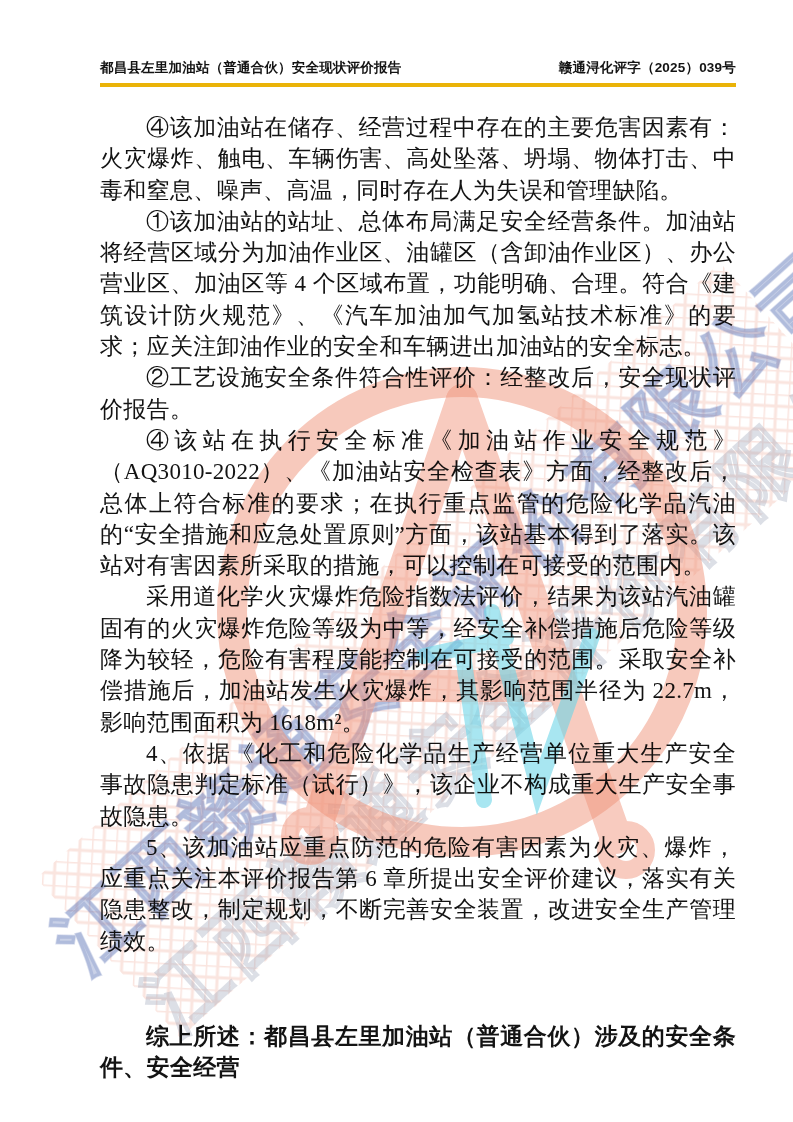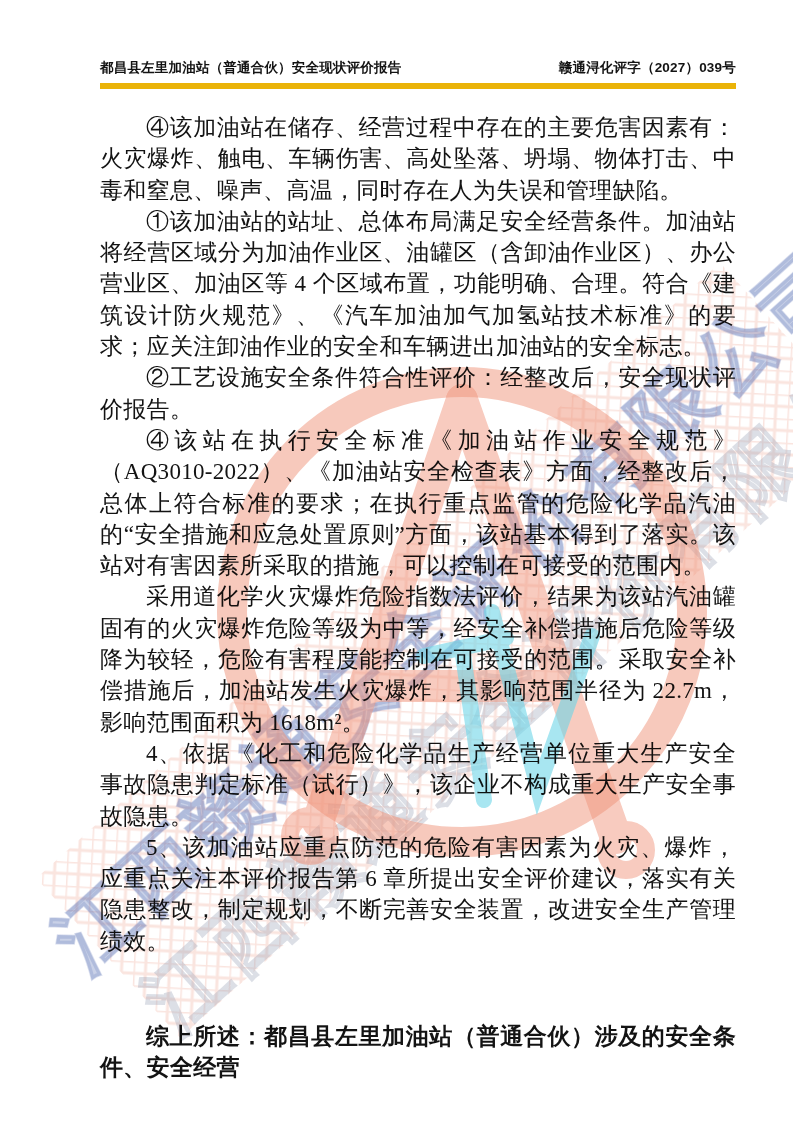--- a/index.html
+++ b/index.html
@@ -8,21 +8,21 @@
     width:793px;height:1122px;
     background:#ffffff;
     overflow:hidden;
     font-family:"Liberation Serif","DejaVu Serif",serif;
     color:#131313;
   }
   .doc-header{
     position:absolute;left:100px;top:60px;width:636px;
     display:flex;justify-content:space-between;align-items:flex-end;
     padding-bottom:7px;
-    border-bottom:6px solid #eab308;
+    border-bottom:4px solid #eab308;
     font-family:"Liberation Sans","DejaVu Sans",sans-serif;
     font-weight:bold;font-size:13.5px;line-height:16px;
     letter-spacing:0.2px;
     gap:12px;
   }
   .content{
     position:absolute;left:100px;top:112px;width:636px;z-index:1;
   }
   .content p{
     margin:0;
@@ -43,21 +43,21 @@
     mix-blend-mode:multiply;
   }
 </style>
 </head>
 <body>
 
 <div class="page">
 
   <div class="doc-header">
     <span>都昌县左里加油站（普通合伙）安全现状评价报告</span>
-    <span>赣通浔化评字（2027）039号</span>
+    <span>赣通浔化评字（2025）039号</span>
   </div>
 
   <div class="content">
     <p>④该加油站在储存、经营过程中存在的主要危害因素有：火灾爆炸、触电、车辆伤害、高处坠落、坍塌、物体打击、中毒和窒息、噪声、高温，同时存在人为失误和管理缺陷。</p>
     <p>①该加油站的站址、总体布局满足安全经营条件。加油站将经营区域分为加油作业区、油罐区（含卸油作业区）、办公营业区、加油区等 4 个区域布置，功能明确、合理。符合《建筑设计防火规范》、《汽车加油加气加氢站技术标准》的要求；应关注卸油作业的安全和车辆进出加油站的安全标志。</p>
     <p>②工艺设施安全条件符合性评价：经整改后，安全现状评价报告。</p>
     <p>④该站在执行安全标准《加油站作业安全规范》（AQ3010-2022）、《加油站安全检查表》方面，经整改后，总体上符合标准的要求；在执行重点监管的危险化学品汽油的“安全措施和应急处置原则”方面，该站基本得到了落实。该站对有害因素所采取的措施，可以控制在可接受的范围内。</p>
     <p>采用道化学火灾爆炸危险指数法评价，结果为该站汽油罐固有的火灾爆炸危险等级为中等，经安全补偿措施后危险等级降为较轻，危险有害程度能控制在可接受的范围。采取安全补偿措施后，加油站发生火灾爆炸，其影响范围半径为 22.7m，影响范围面积为 1618m²。</p>
     <p>4、依据《化工和危险化学品生产经营单位重大生产安全事故隐患判定标准（试行）》，该企业不构成重大生产安全事故隐患。</p>
     <p>5、该加油站应重点防范的危险有害因素为火灾、爆炸，应重点关注本评价报告第 6 章所提出安全评价建议，落实有关隐患整改，制定规划，不断完善安全装置，改进安全生产管理绩效。</p>

